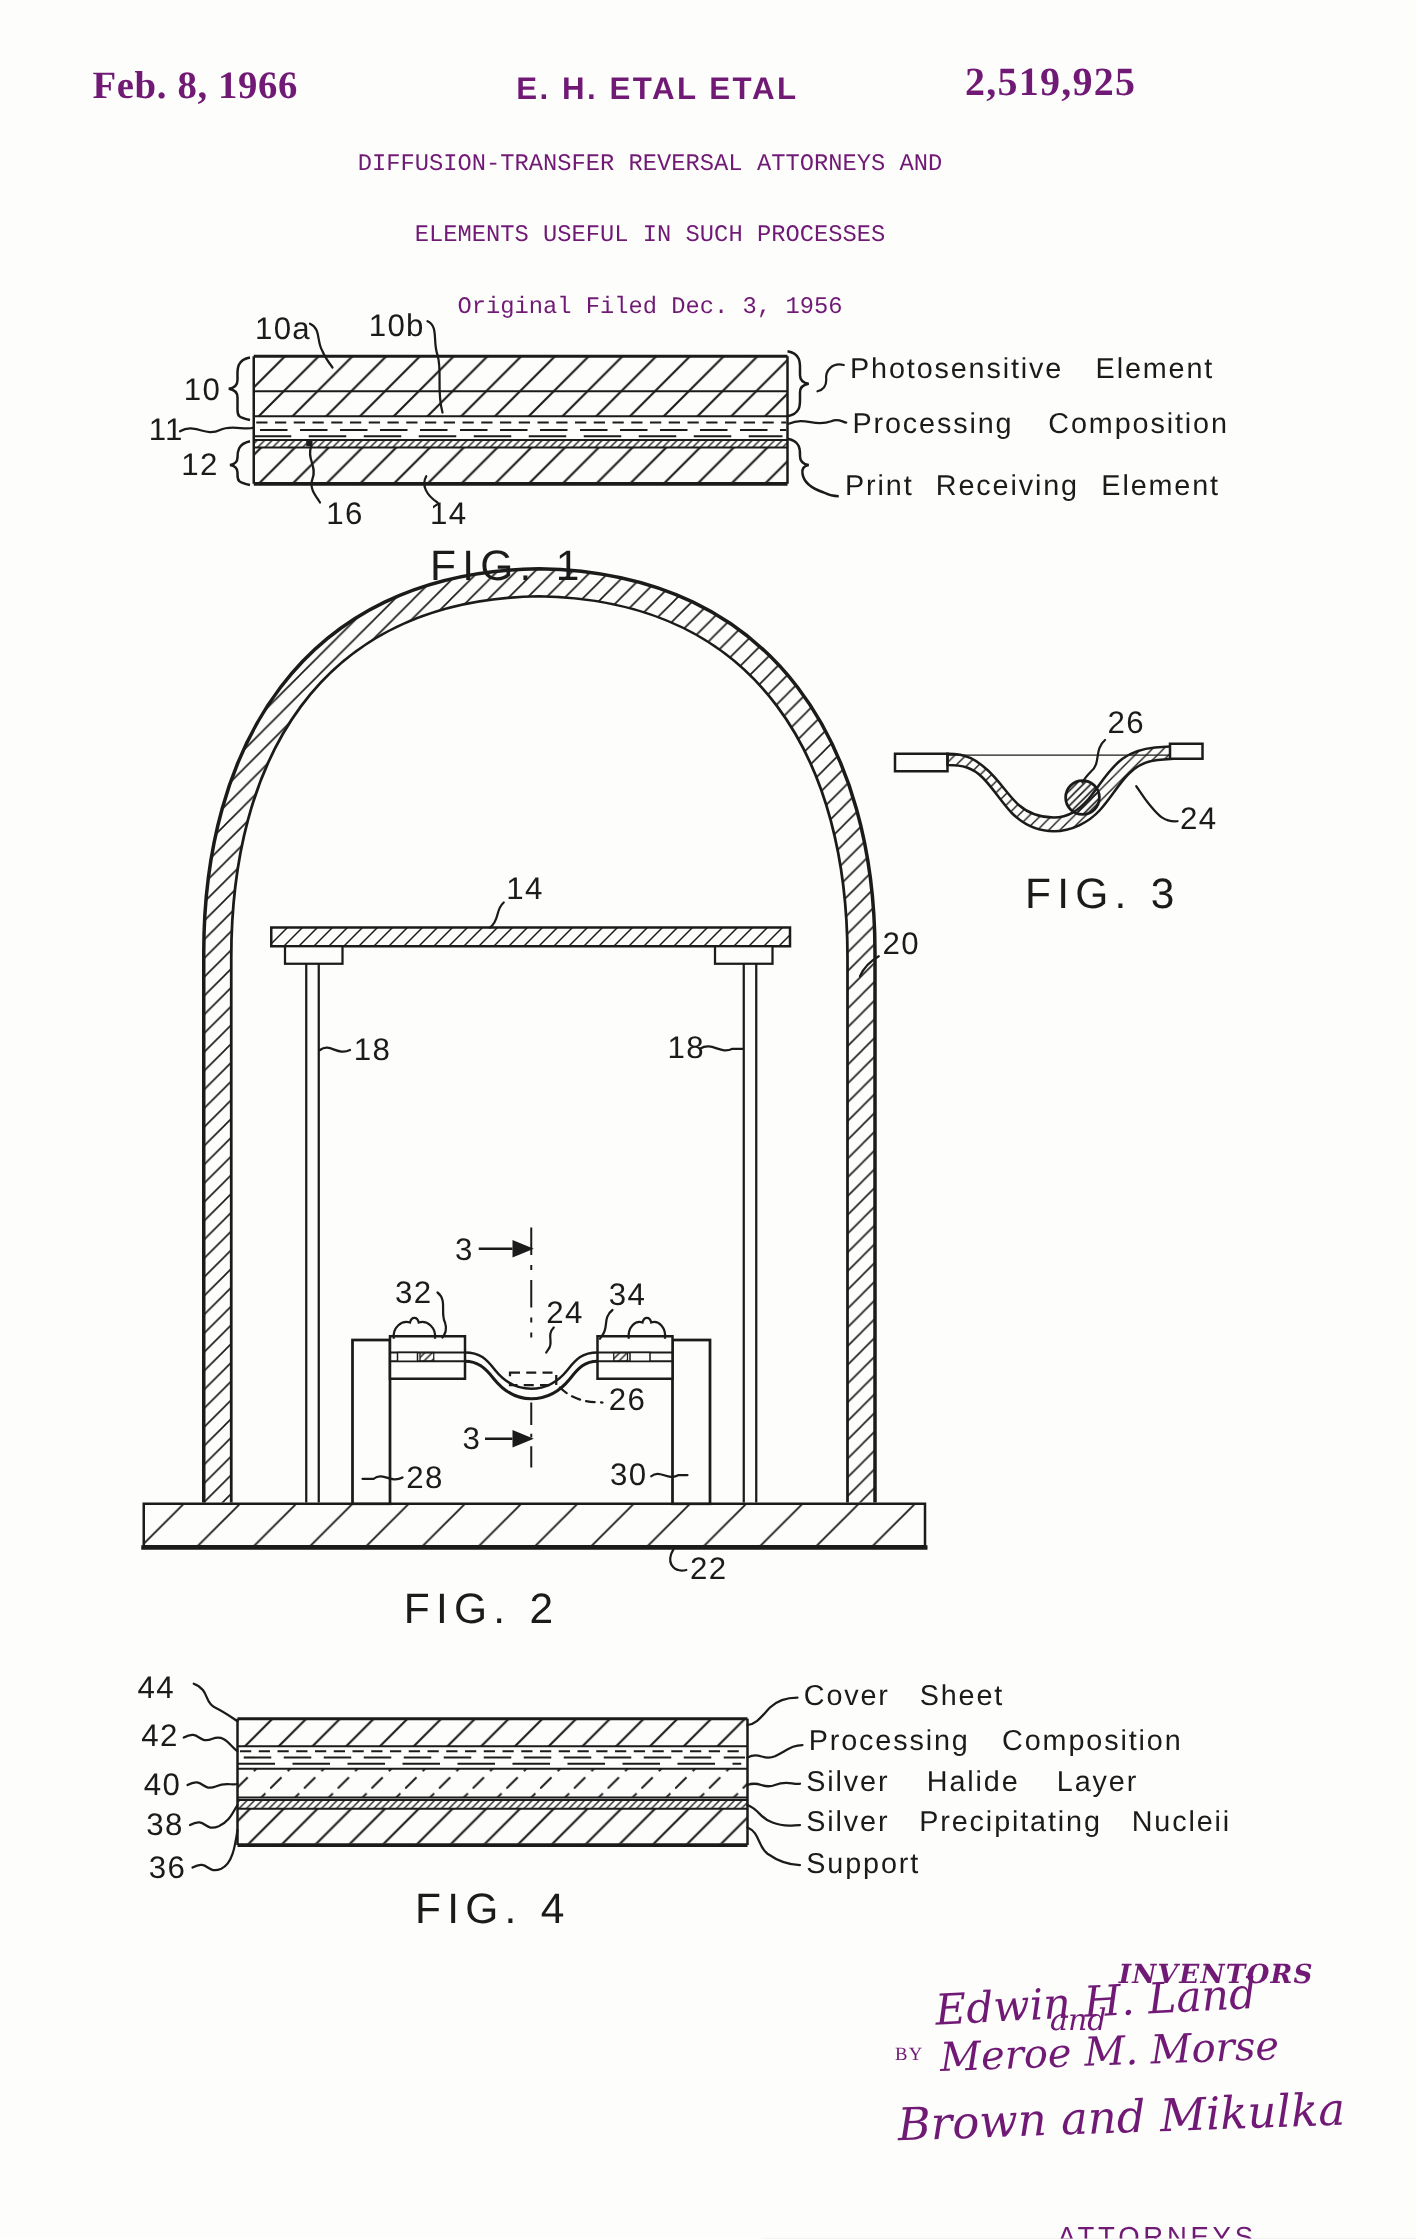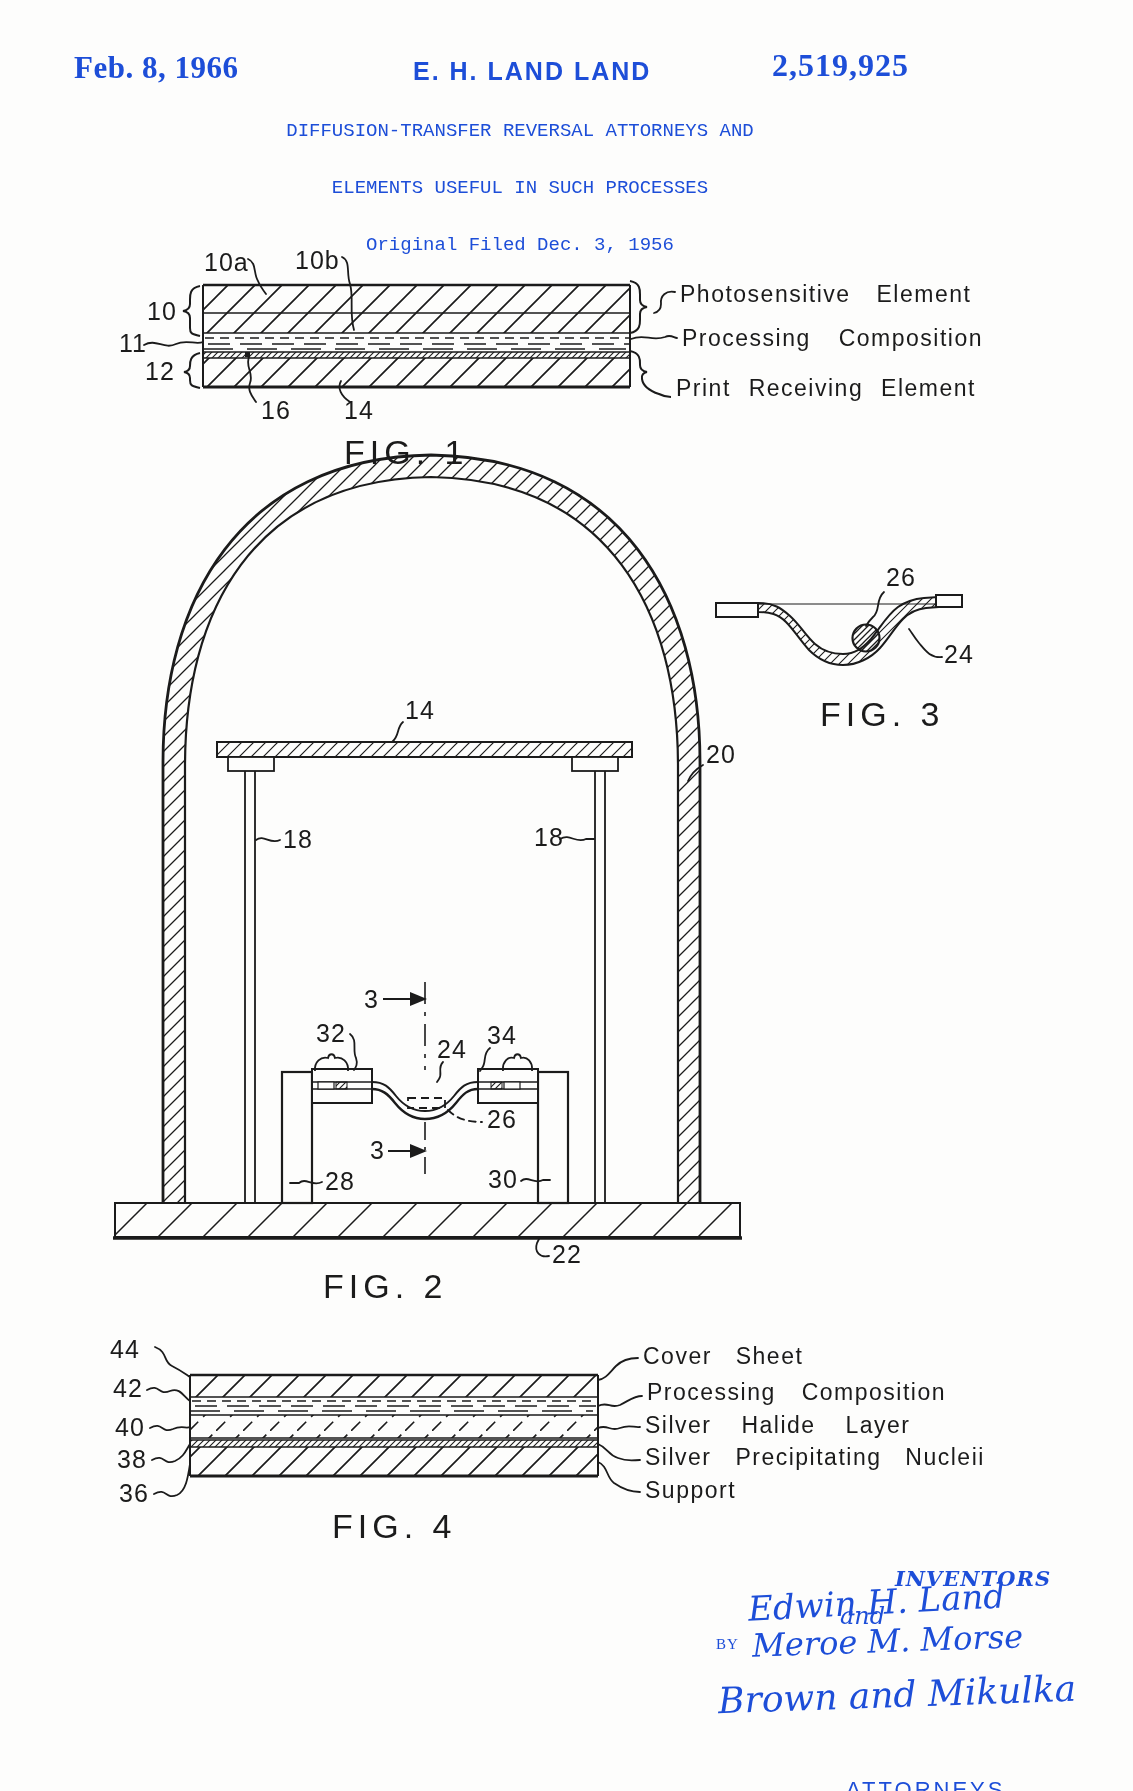--- a/index.html
+++ b/index.html
@@ -1,17 +1,17 @@
 <!DOCTYPE html>
 <html><head>
 <meta charset="utf-8">
 <style>
   html,body{margin:0;padding:0;background:#e8e8e8;}
   .page{position:relative;width:1133px;height:1791px;background:#fdfdfc;overflow:hidden;
-        font-family:"Liberation Sans",sans-serif;color:#1d4ed8;margin:0 auto;}
+        font-family:"Liberation Sans",sans-serif;color:#701a75;margin:0 auto;}
   .abs{position:absolute;}
   .date{font-family:"Liberation Serif",serif;font-weight:bold;font-size:31px;letter-spacing:0.5px;}
   .patno{font-family:"Liberation Serif",serif;font-weight:bold;font-size:32px;letter-spacing:1px;}
   .invline{font-family:"Liberation Sans",sans-serif;font-weight:bold;font-size:25px;letter-spacing:2px;}
   .titleblock{font-family:"Liberation Mono",monospace;font-size:19px;line-height:19px;text-align:center;white-space:pre;}
   svg text{fill:#1b1b1b;}
   .ref{font-family:"Liberation Sans",sans-serif;font-size:25px;letter-spacing:1px;}
   .ann{font-family:"Liberation Sans",sans-serif;font-size:23px;letter-spacing:1.5px;}
   .cap{font-family:"Liberation Sans",sans-serif;font-size:34px;letter-spacing:5px;}
   .ln{stroke:#1b1b1b;fill:none;}
@@ -20,21 +20,21 @@
   .inv-label{font-family:"DejaVu Serif",serif;font-style:italic;font-size:21px;letter-spacing:1px;font-weight:bold;}
   .att-label{font-family:"Liberation Sans",sans-serif;font-size:22px;letter-spacing:3px;margin-top:44px;}
   .by-label{font-family:"Liberation Serif",serif;font-size:15px;letter-spacing:1px;}
 </style>
 </head>
 <body>
 
 <div class="page">
 
   <div class="abs date" style="left:74px;top:50px;">Feb. 8, 1966</div>
-  <div class="abs invline" style="left:413px;top:57px;">E. H. LAND LAND</div>
+  <div class="abs invline" style="left:413px;top:57px;">E. H. ETAL ETAL</div>
   <div class="abs patno" style="left:772px;top:47px;">2,519,925</div>
   <div class="abs titleblock" style="left:140px;top:84px;width:760px;">
     <div>DIFFUSION-TRANSFER REVERSAL ATTORNEYS AND</div>
     <div>ELEMENTS USEFUL IN SUCH PROCESSES</div>
     <div>Original Filed Dec. 3, 1956</div>
   </div>
 
   <svg class="abs" style="left:0;top:0;" width="1133" height="1791" viewBox="0 0 1133 1791">
     <defs>
       <pattern id="ph1" width="27" height="27" patternUnits="userSpaceOnUse">

